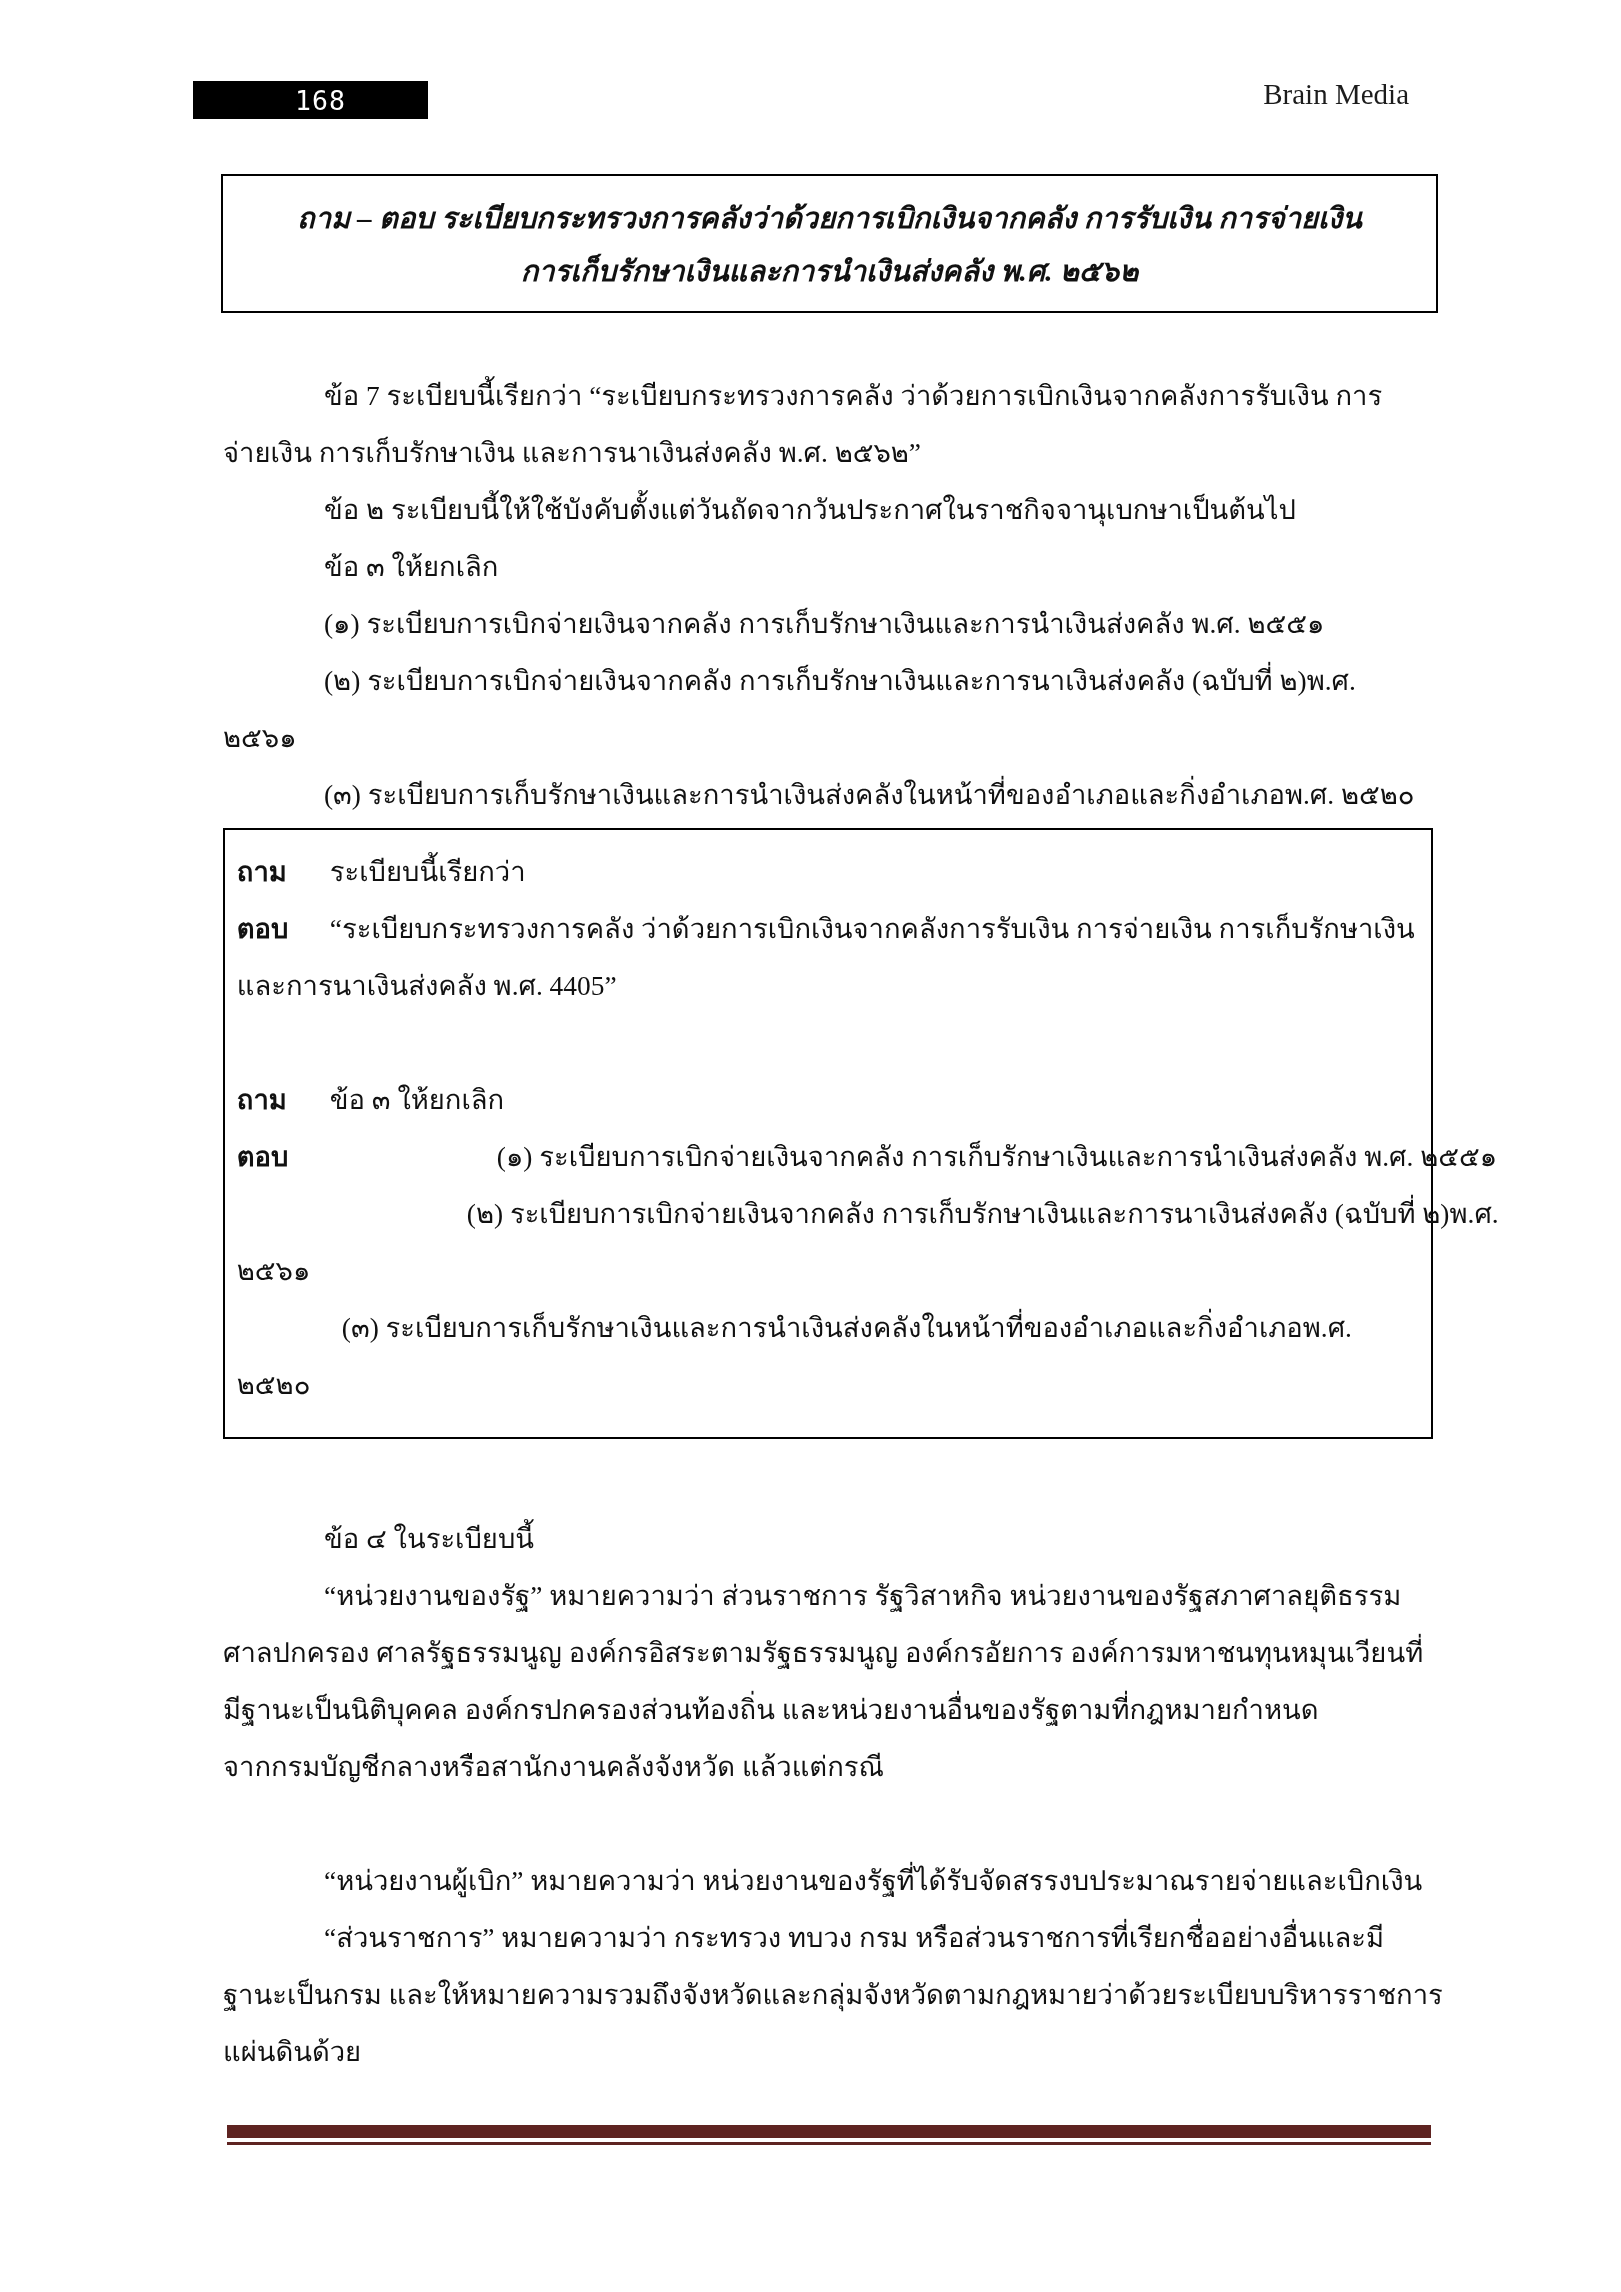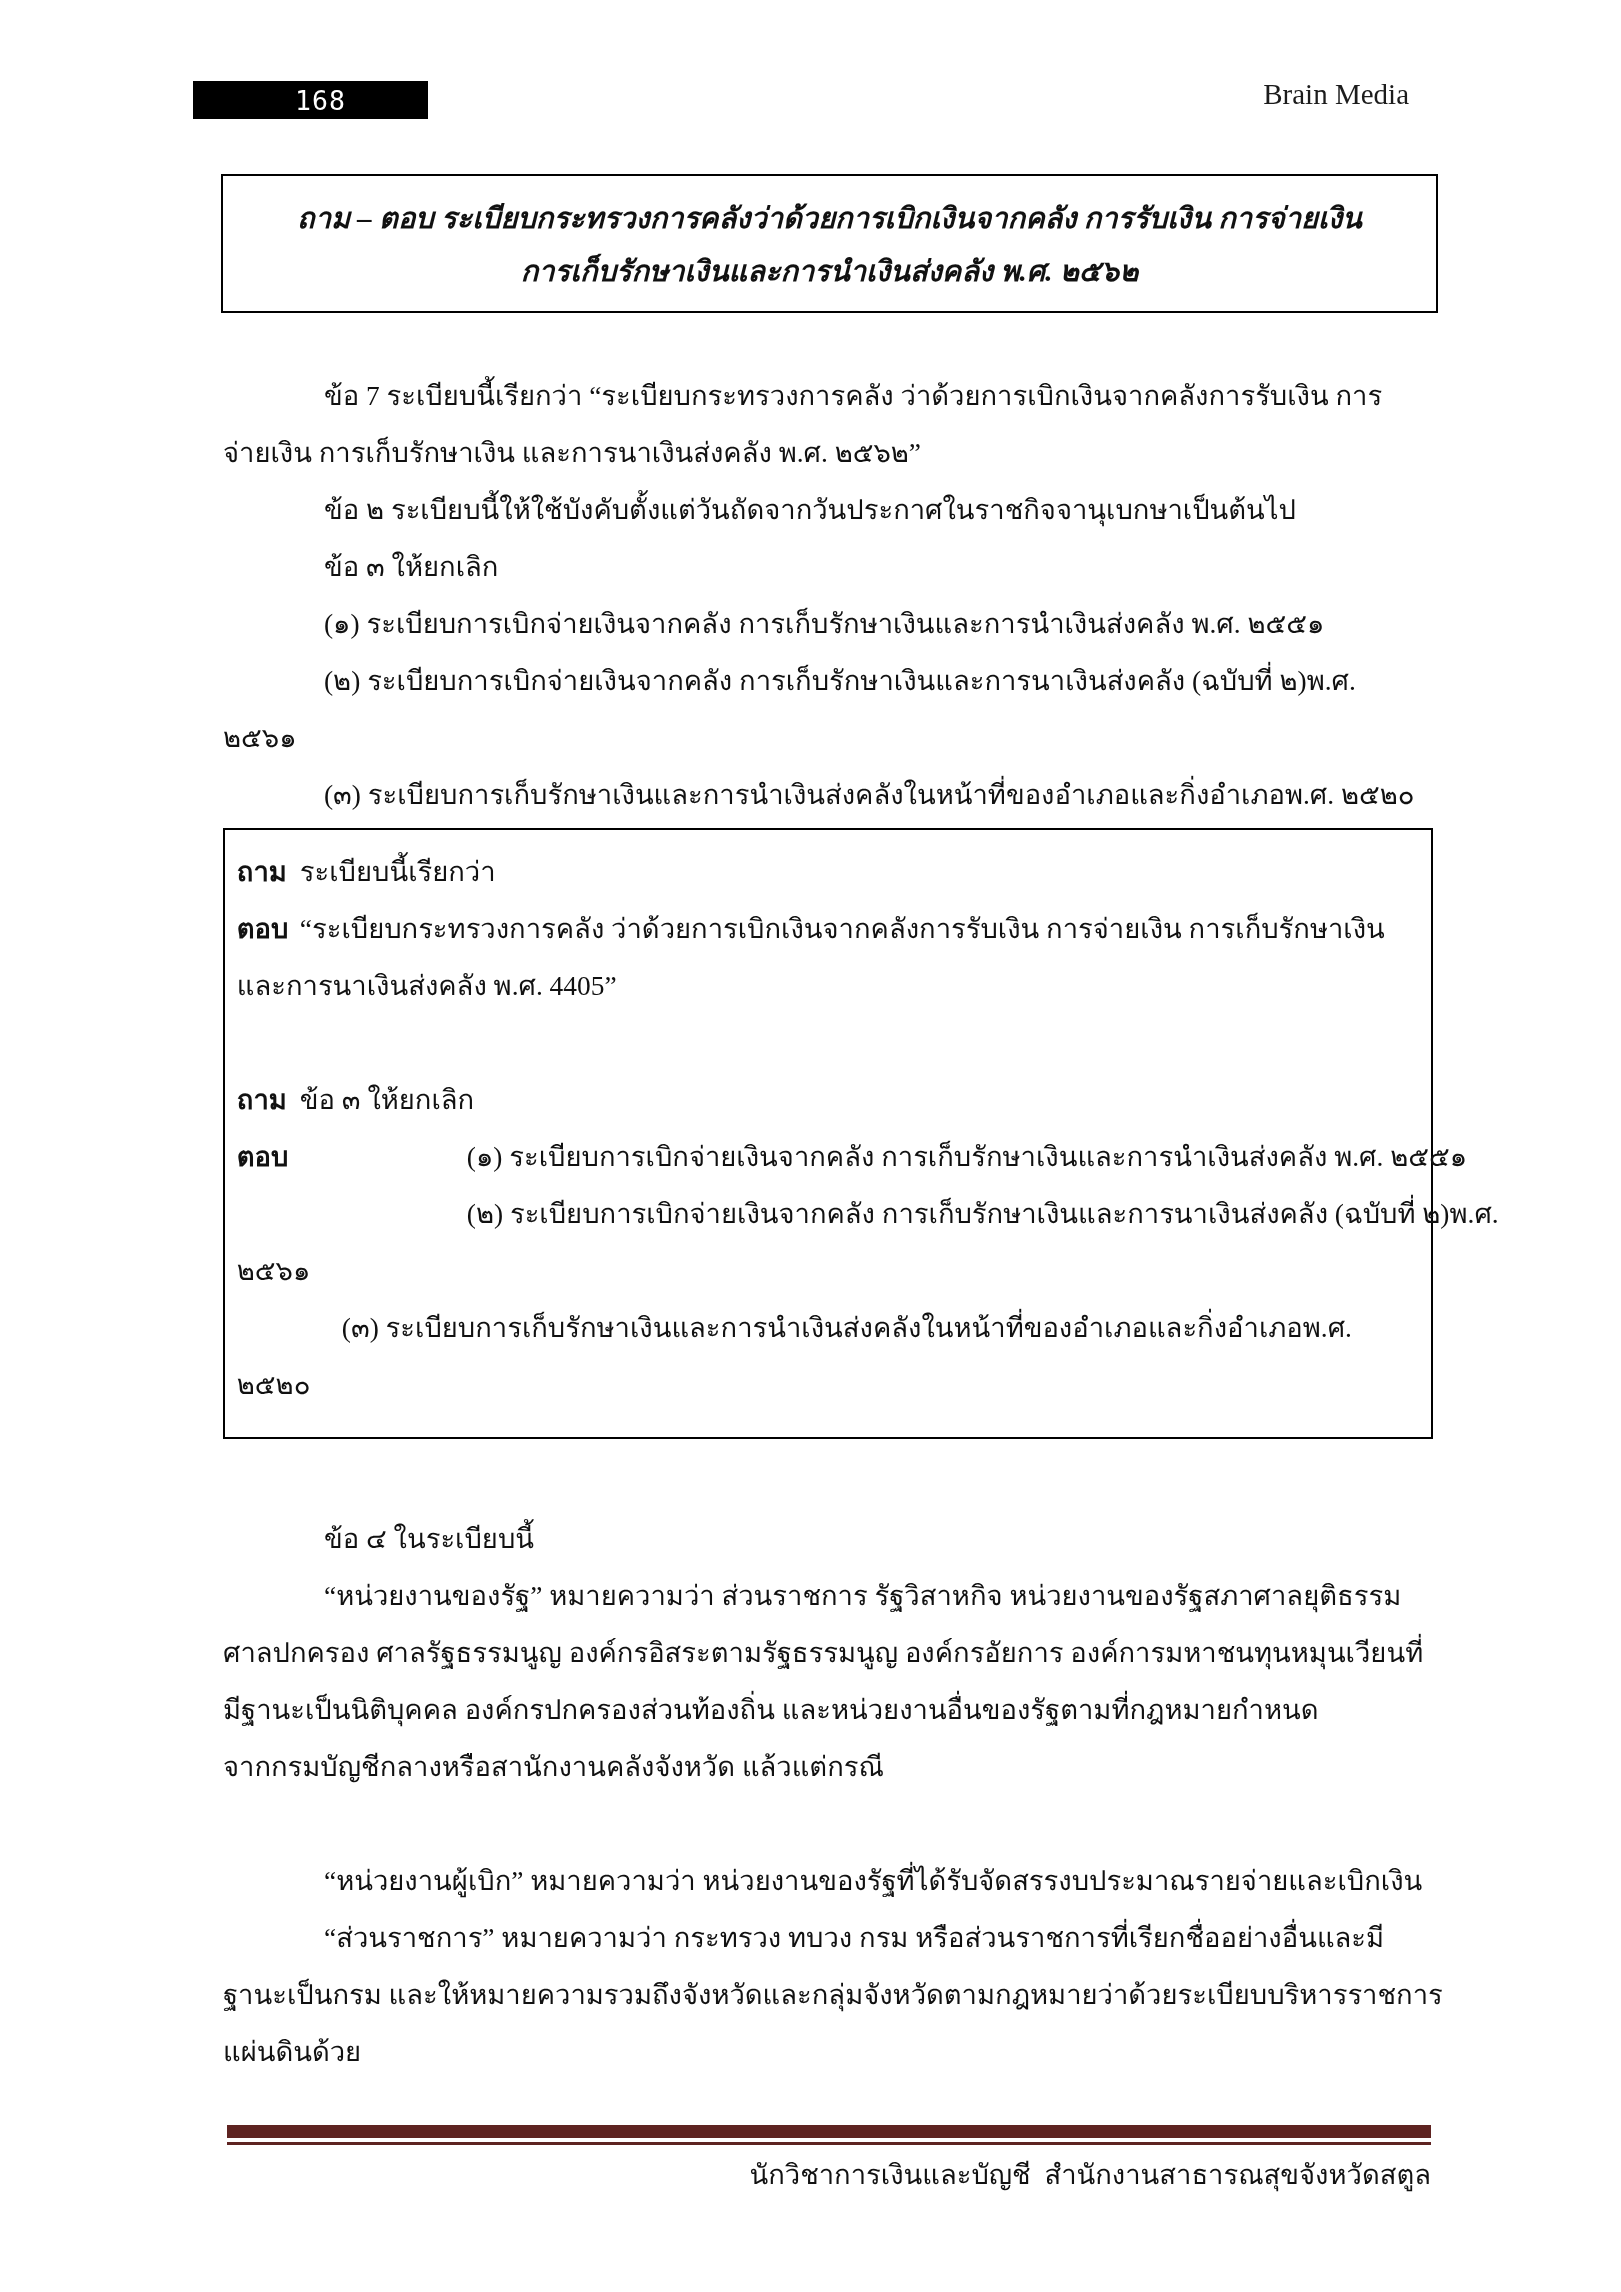--- a/index.html
+++ b/index.html
@@ -50,21 +50,21 @@
   .gap-above{margin-top:57px;}
   .body-block{
     position:absolute;left:223px;top:368px;width:1210px;
   }
   
   .qa-box{
     margin-top:3.9px;
     border:2.9px solid #000;
     padding:13.7px 13.7px 23.5px 11.8px;
   }
-  .qa-row{display:flex;}
+  .qa-row{display:flex;gap:30px;}
   .qa-label{
     flex:0 0 63px;font-weight:bold;
     font-size:27.4px;line-height:57px;height:57px;white-space:nowrap;
   }
   .qa-text{
     font-size:27.4px;line-height:57px;height:57px;white-space:nowrap;
   }
   .tab1{margin-left:167px;}
   .tab2{margin-left:230px;}
   .tab3{margin-left:105px;}
@@ -147,15 +147,14 @@
   <div class="doc-line">จากกรมบัญชีกลางหรือสานักงานคลังจังหวัด แล้วแต่กรณี</div>
   <div class="doc-line indent gap-above">“หน่วยงานผู้เบิก” หมายความว่า หน่วยงานของรัฐที่ได้รับจัดสรรงบประมาณรายจ่ายและเบิกเงิน</div>
   <div class="doc-line indent">“ส่วนราชการ” หมายความว่า กระทรวง ทบวง กรม หรือส่วนราชการที่เรียกชื่ออย่างอื่นและมี</div>
   <div class="doc-line">ฐานะเป็นกรม และให้หมายความรวมถึงจังหวัดและกลุ่มจังหวัดตามกฎหมายว่าด้วยระเบียบบริหารราชการ</div>
   <div class="doc-line">แผ่นดินด้วย</div>
 </div>
 
 <div class="footer">
   <div class="footer-rule-thick"></div>
   <div class="footer-rule-thin"></div>
-  <div class="footer-credit">นักวิชาการเงินและบัญชี  สำนักงานสาธารณสุขจังหวัดสตูล</div>
 </div>
 
 
 </body></html>

